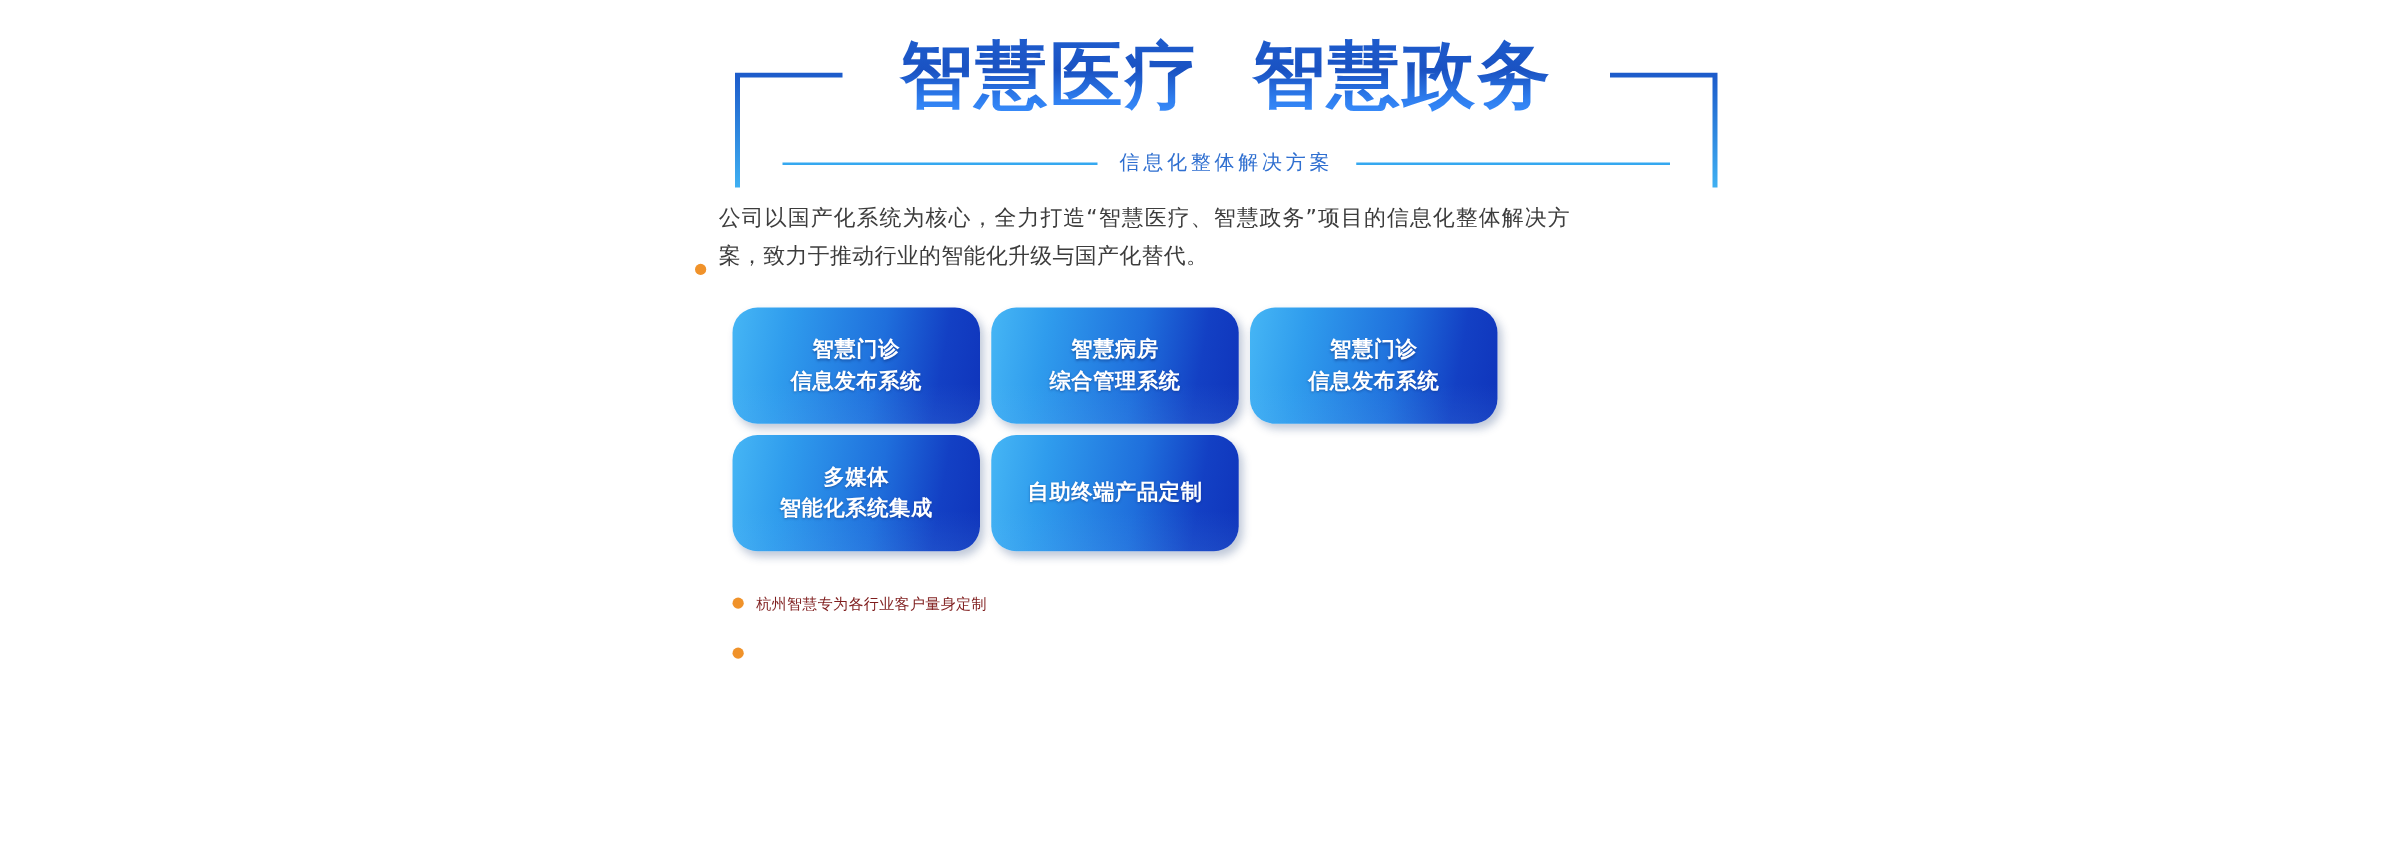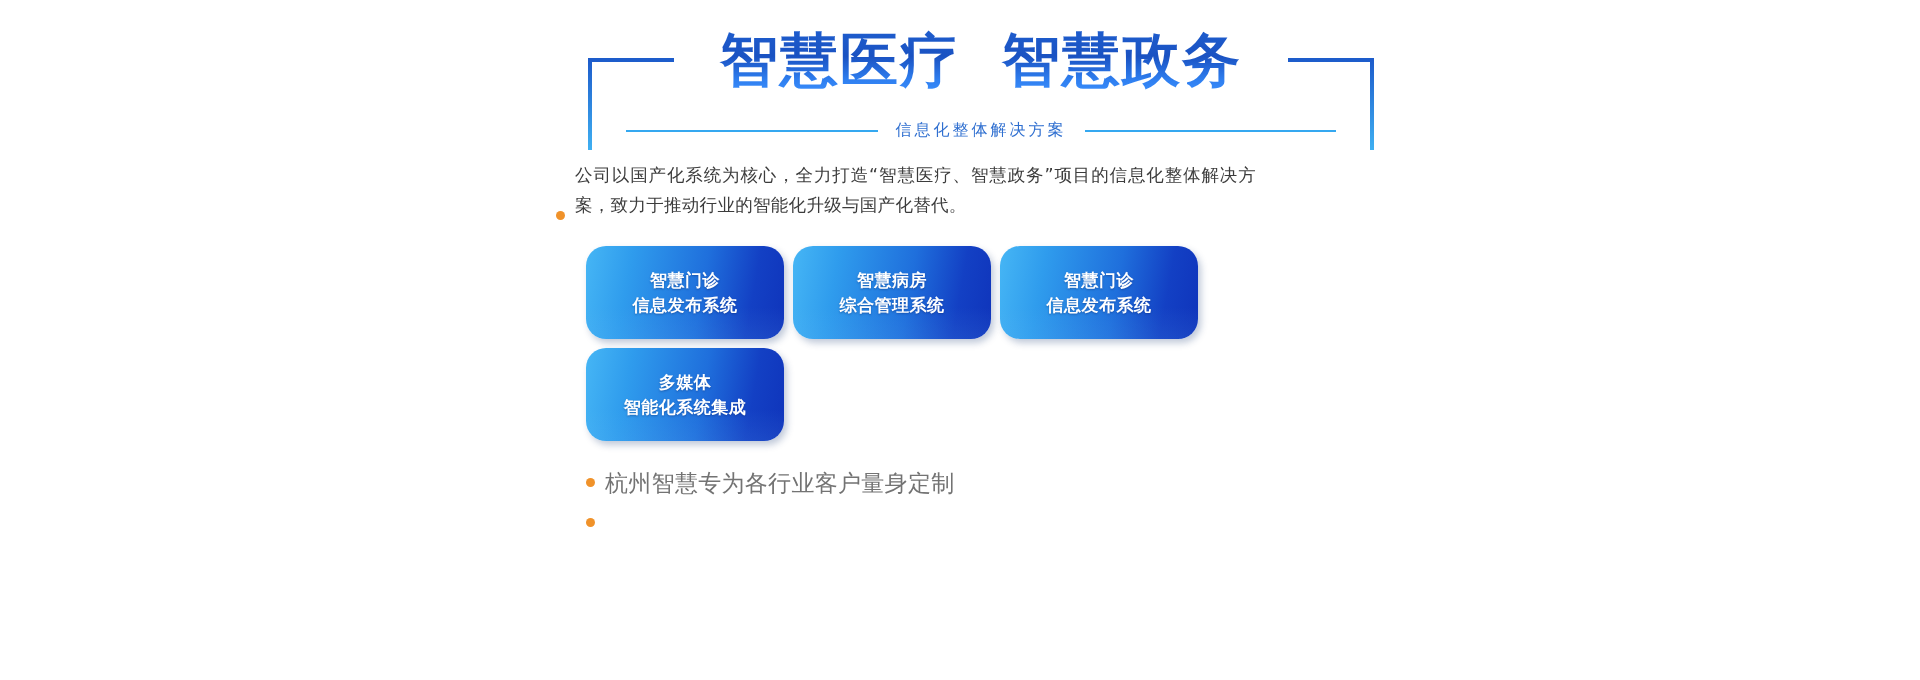--- a/index.html
+++ b/index.html
@@ -98,21 +98,21 @@
 
   
   .bullets {
     position:absolute; left:586px; top:470px; width:720px;
   }
   .bullet-row {
     display:flex; align-items:flex-start; margin-bottom:14px;
   }
   .bullet-row .dot { margin-top:8px; }
   .bullet-text {
-    font-size:23px; line-height:26px; color:#737373;
+    font-size:12px; line-height:26px; color:#7f1d1d;
     font-weight:500; letter-spacing:0.3px;text-align:right;
   }
 </style>
 </head>
 <body>
 
 <div class="page">
 
   <div class="title-block">
 
@@ -172,20 +172,25 @@
       </div>
     </div>
 
     <div class="card">
       <div class="lines">
         <span>多媒体</span>
         <span>智能化系统集成</span>
       </div>
     </div>
 
+    <div class="card">
+      <div class="lines">
+        <span>自助终端产品定制</span>
+      </div>
+    </div>
 
 
   </div>
 
   <div class="bullets">
 
     <div class="bullet-row">
       <span class="dot"></span>
       <span class="bullet-text">杭州智慧专为各行业客户量身定制</span>
     </div>

